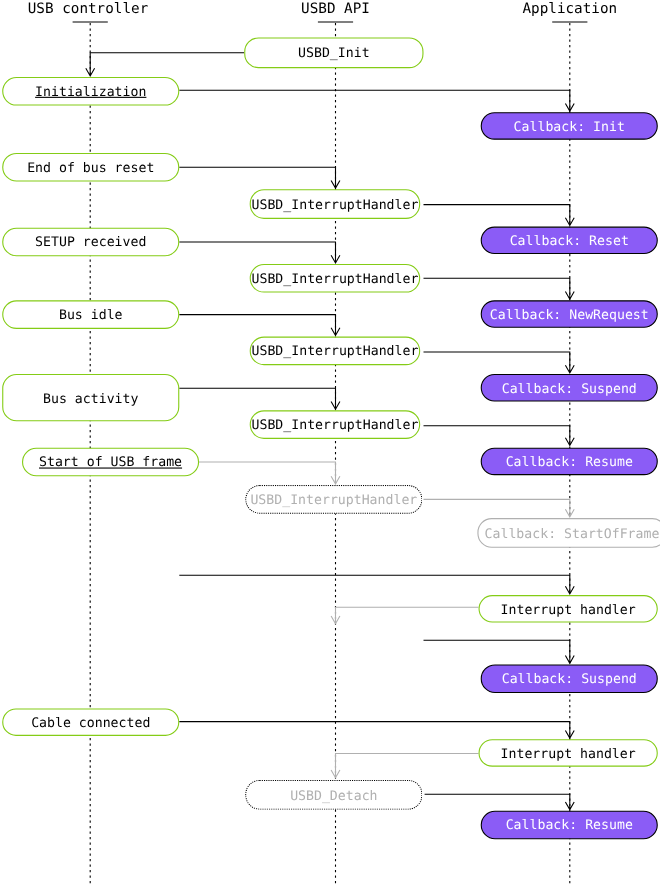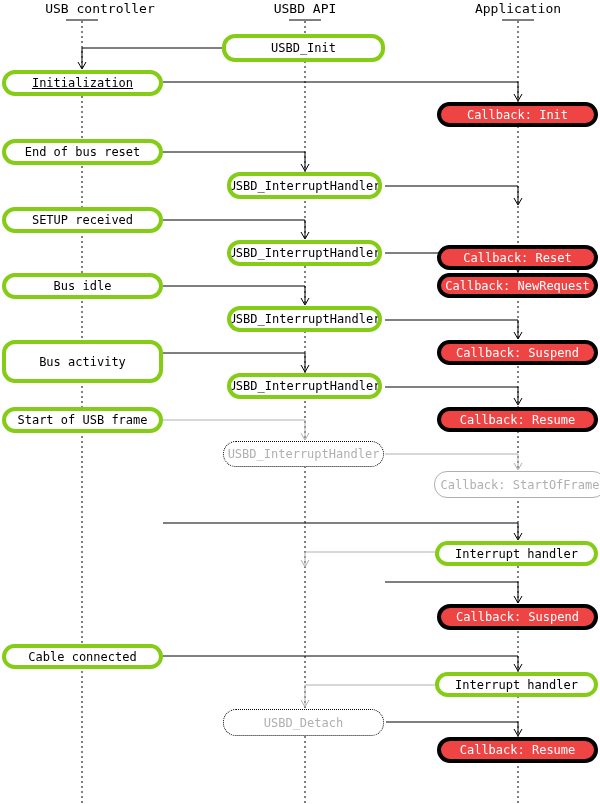--- a/index.html
+++ b/index.html
@@ -1,23 +1,23 @@
 <!DOCTYPE html>
 <html><head>
 <meta charset="utf-8">
 <style>
   html,body{margin:0;padding:0;background:#ffffff;}
   #canvas{position:relative;width:600px;height:804px;background:#ffffff;overflow:hidden;
           font-family:"DejaVu Sans Mono","Liberation Mono",monospace;}
   #wires{position:absolute;left:0;top:0;width:600px;height:804px;}
   .lane-header{position:absolute;top:1px;width:160px;text-align:center;font-size:13px;color:#000;}
-  .node{position:absolute;box-sizing:border-box;border:4px solid #84cc16;border-radius:13px;
+  .node{position:absolute;box-sizing:border-box;border:1px solid #84cc16;border-radius:13px;
         background:#fff;color:#000;font-size:12px;display:flex;align-items:center;
         justify-content:center;white-space:nowrap;overflow:hidden;}
-  .callback{background:#ef4444;color:#fff;border-color:#000;}
+  .callback{background:#8b5cf6;color:#fff;border-color:#000;}
   .ghost-dotted{border:1px dotted #000;color:#b0b0b0;}
   .ghost-gray{border:1px solid #b0b0b0;color:#b0b0b0;}
 </style>
 </head>
 <body>
 
 <div id="canvas">
 
   <svg id="wires" viewBox="0 0 600 804" xmlns="http://www.w3.org/2000/svg">
 
@@ -47,42 +47,42 @@
     </g>
 
     <g stroke="#b0b0b0" fill="none">
       <path d="M163,420 H305 V439 M301,433 L305,440 L309,433"></path>
       <path d="M385,454 H518 V469 M514,463 L518,470 L522,463"></path>
       <path d="M435,552 H305 V566 M301,560 L305,567 L309,560"></path>
       <path d="M435,685 H305 V706 M301,700 L305,707 L309,700"></path>
     </g>
   </svg>
 
-  <div class="lane-header" style="left:20px;">USB controller</div>
+  <div class="lane-header" style="left:0;">USB controller</div>
   <div class="lane-header" style="left:225px;">USBD API</div>
   <div class="lane-header" style="left:438px;">Application</div>
 
   <div class="node" style="left:2px;top:70px;width:161px;height:26px;text-decoration:underline;">Initialization</div>
   <div class="node" style="left:2px;top:139px;width:161px;height:26px;">End of bus reset</div>
   <div class="node" style="left:2px;top:207px;width:161px;height:26px;">SETUP received</div>
   <div class="node" style="left:2px;top:273px;width:161px;height:26px;">Bus idle</div>
   <div class="node" style="left:2px;top:340px;width:161px;height:43px;">Bus activity</div>
-  <div class="node" style="left:2px;top:407px;width:161px;height:26px;">Start of USB frame</div>
+  <div class="node" style="left:20px;top:407px;width:161px;height:26px;text-decoration:underline;">Start of USB frame</div>
   <div class="node" style="left:2px;top:644px;width:161px;height:25px;">Cable connected</div>
 
   <div class="node" style="left:222px;top:34px;width:163px;height:28px;">USBD_Init</div>
   <div class="node" style="left:227px;top:172px;width:155px;height:27px;">USBD_InterruptHandler</div>
   <div class="node" style="left:227px;top:240px;width:155px;height:26px;">USBD_InterruptHandler</div>
   <div class="node" style="left:227px;top:306px;width:155px;height:26px;">USBD_InterruptHandler</div>
   <div class="node" style="left:227px;top:373px;width:155px;height:26px;">USBD_InterruptHandler</div>
   <div class="node ghost-dotted" style="left:223px;top:441px;width:161px;height:26px;">USBD_InterruptHandler</div>
   <div class="node ghost-dotted" style="left:223px;top:709px;width:161px;height:27px;">USBD_Detach</div>
 
   <div class="node callback" style="left:437px;top:102px;width:161px;height:25px;">Callback: Init</div>
-  <div class="node callback" style="left:437px;top:206px;width:161px;height:25px;margin-top:39px;">Callback: Reset</div>
+  <div class="node callback" style="left:437px;top:206px;width:161px;height:25px;">Callback: Reset</div>
   <div class="node callback" style="left:437px;top:273px;width:161px;height:25px;">Callback: NewRequest</div>
   <div class="node callback" style="left:437px;top:340px;width:161px;height:25px;">Callback: Suspend</div>
   <div class="node callback" style="left:437px;top:407px;width:161px;height:25px;">Callback: Resume</div>
   <div class="node ghost-gray" style="left:434px;top:471px;width:172px;height:27px;">Callback: StartOfFrame</div>
   <div class="node" style="left:435px;top:541px;width:163px;height:25px;">Interrupt handler</div>
   <div class="node callback" style="left:437px;top:604px;width:161px;height:26px;">Callback: Suspend</div>
   <div class="node" style="left:435px;top:672px;width:163px;height:25px;">Interrupt handler</div>
   <div class="node callback" style="left:437px;top:737px;width:161px;height:26px;">Callback: Resume</div>
 
 </div>

